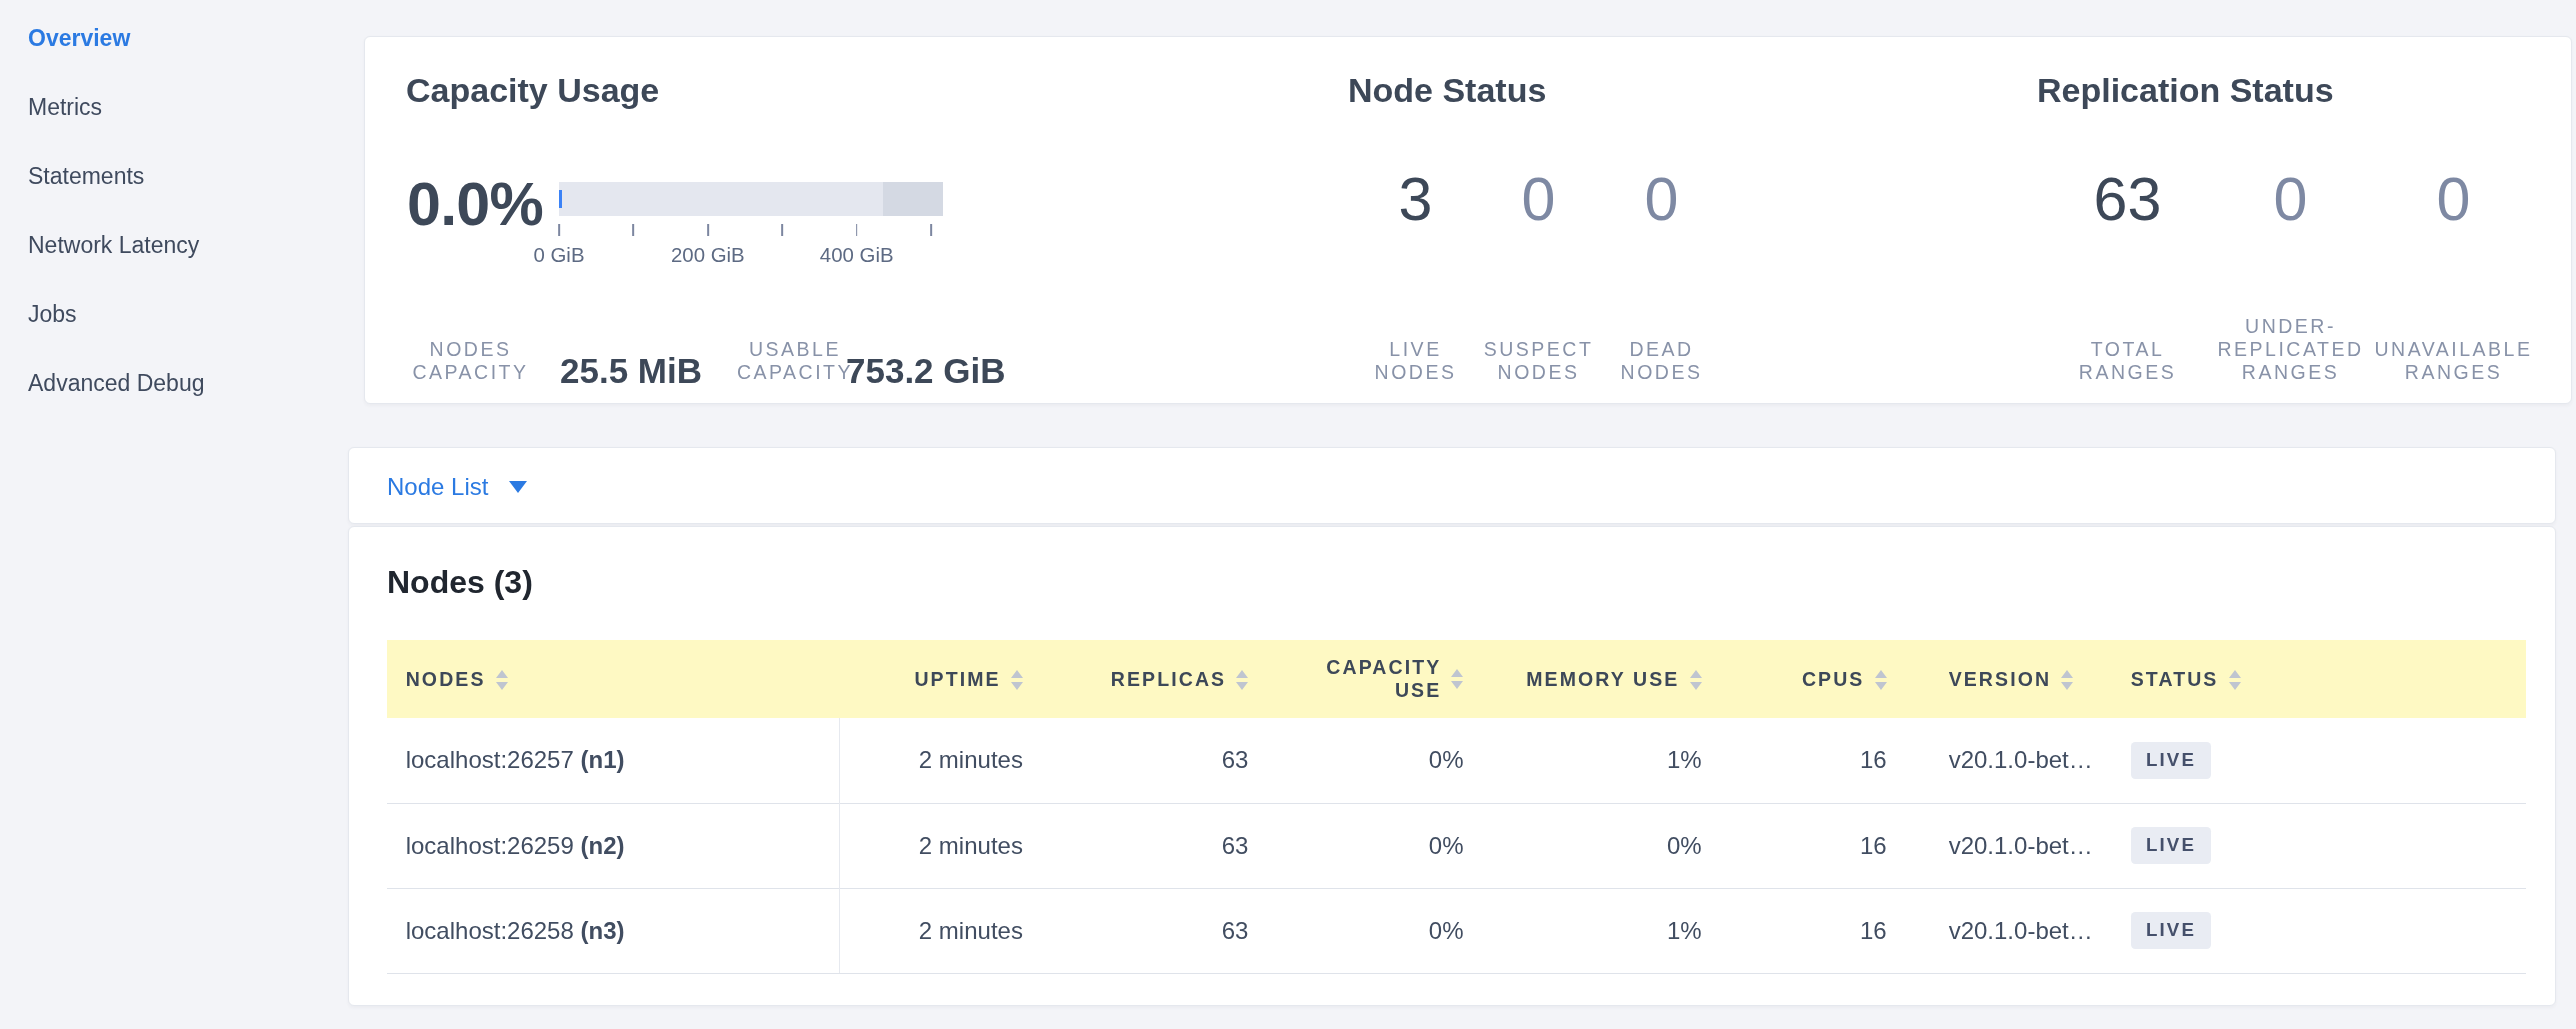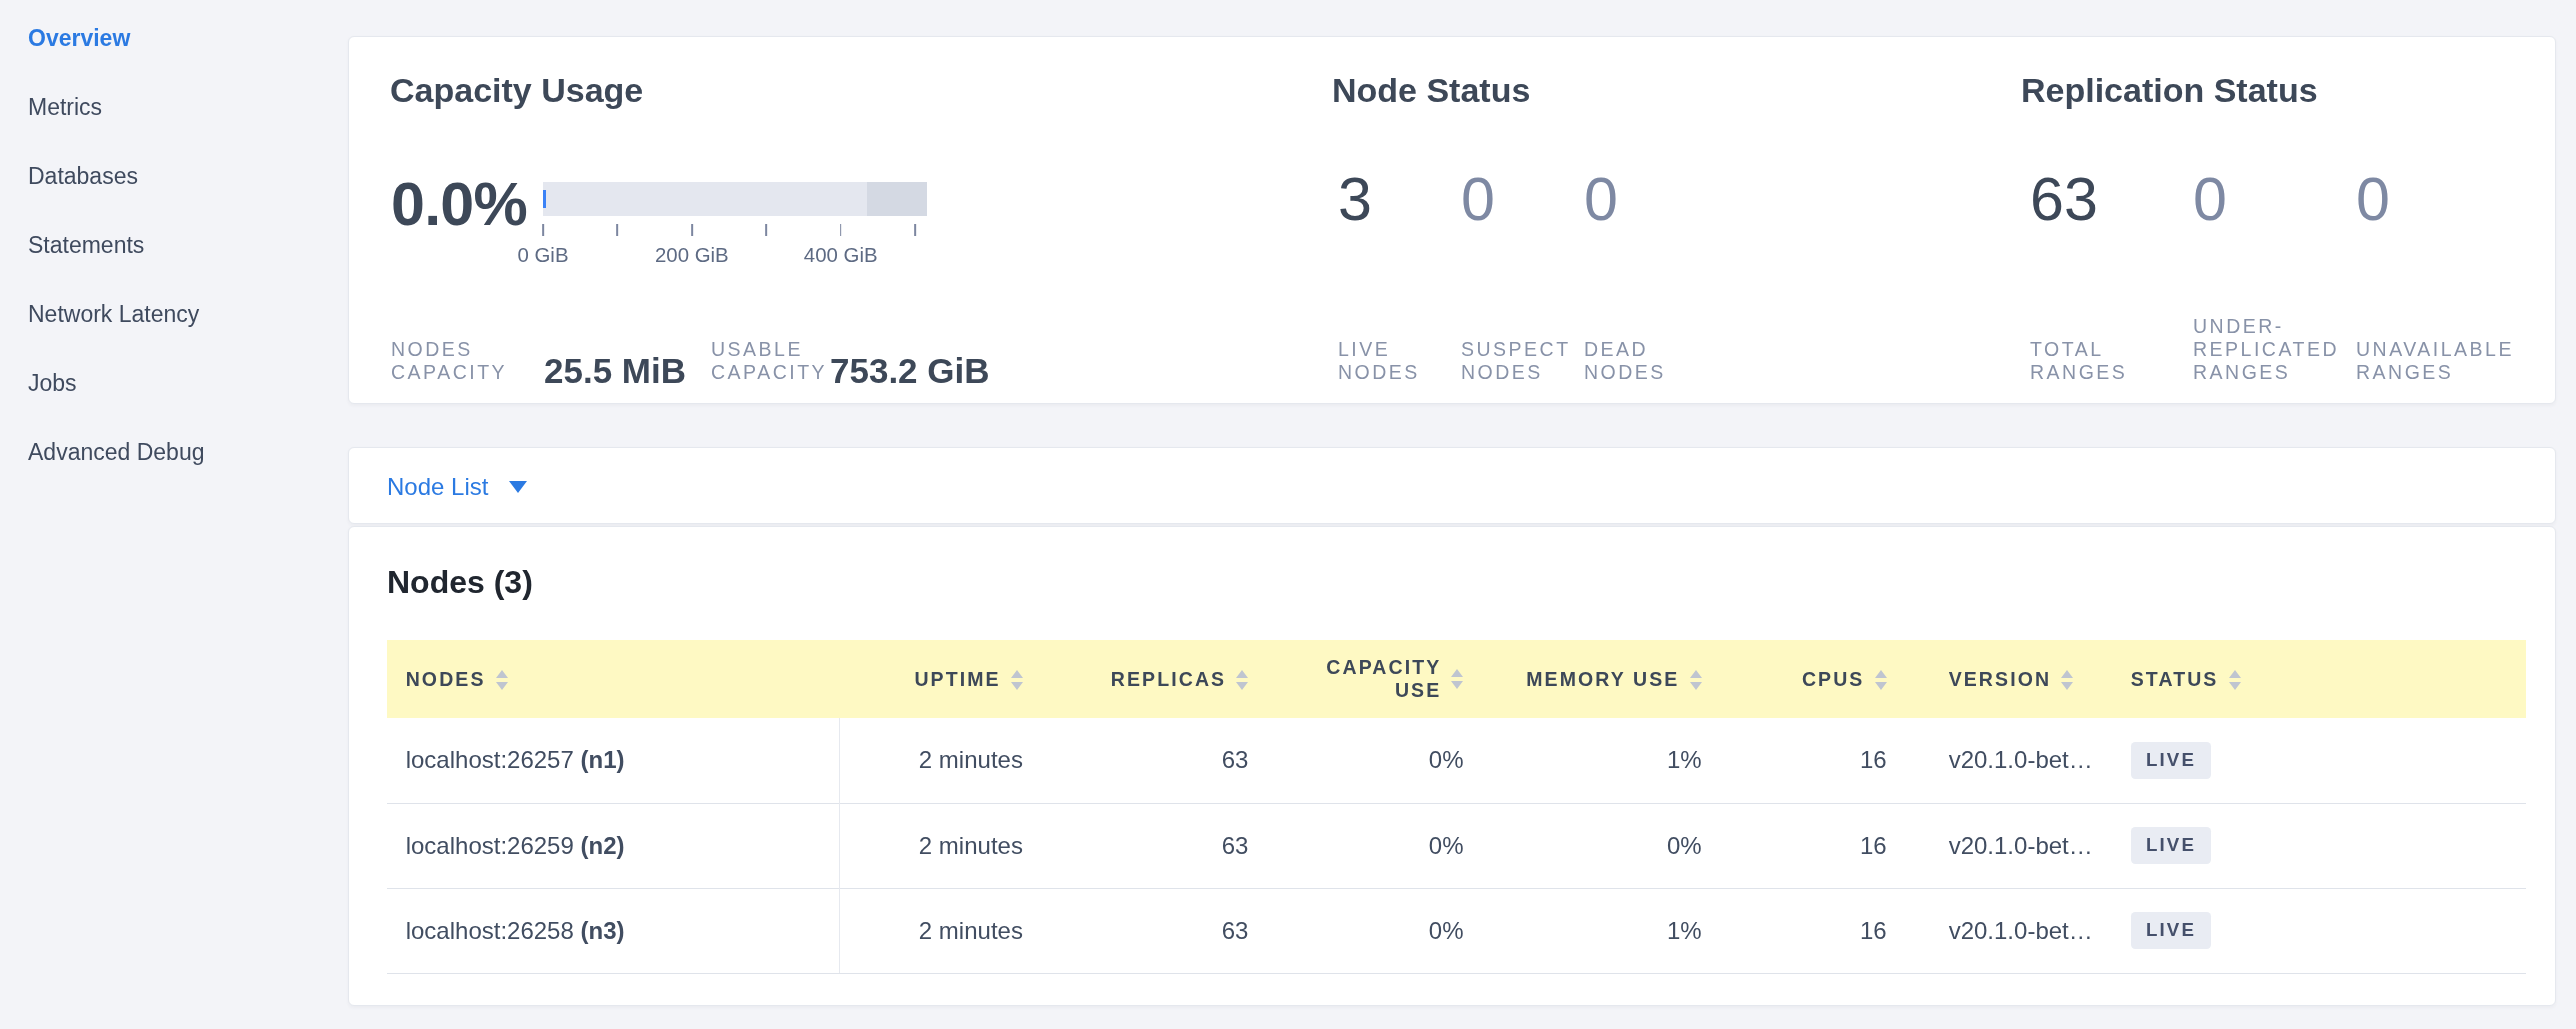--- a/index.html
+++ b/index.html
@@ -8,21 +8,21 @@
   .app { position:relative; width:2576px; height:1030px; }
 
   
   .sidebar { position:absolute; left:0; top:0; width:335px; height:100%; padding:24px 0 16px 28px; }
   .nav-item { height:69px; line-height:28px; font-size:23px; color:#3f4a5e; cursor:pointer; }
   .nav-item.active { color:#2b7ae2; font-weight:bold; }
 
   
   .card { position:absolute; background:#fff; border:0.8px solid #e5e8ee; border-radius:6px;
           box-shadow:0 1.7px 3.4px rgba(44,56,82,.04); }
-  .card-overview { left:348px; top:36px;  width:2208px; height:368px; }
+  .card-overview { left:364px; top:36px;  width:2208px; height:368px;text-align:center; }
   .card-selector { left:348px; top:447px; width:2208px; height:77px;  }
   .card-nodes    { left:348px; top:526px; width:2208px; height:480px; }
 
   .sec-title { position:absolute; top:34px; font-size:34px; font-weight:600; color:#3d4858; }
 
   
   .cap-percent { position:absolute; left:42px; top:132px; font-size:61px; font-weight:600;
                  color:#3d4858; letter-spacing:-0.8px; }
   .cap-bar { position:absolute; left:194px; top:145px; width:384px; height:34px; background:#e4e7ef; }
   .cap-bar-dark { position:absolute; right:0; top:0; height:100%; background:#d4d9e3; }
@@ -79,21 +79,20 @@
                   font-size:18.7px; font-weight:bold; letter-spacing:2.1px; color:#45506b; line-height:1; }
 </style>
 </head>
 <body>
 
 <div class="app">
 
   <aside class="sidebar">
     <div class="nav-item active">Overview</div>
     <div class="nav-item">Metrics</div>
-    <div class="nav-item">Databases</div>
     <div class="nav-item">Statements</div>
     <div class="nav-item">Network Latency</div>
     <div class="nav-item">Jobs</div>
     <div class="nav-item">Advanced Debug</div>
   </aside>
 
   <section class="card card-overview">
 
     <h2 class="sec-title" style="left:41px;">Capacity Usage</h2>
     <div class="cap-percent">0.0%</div>

